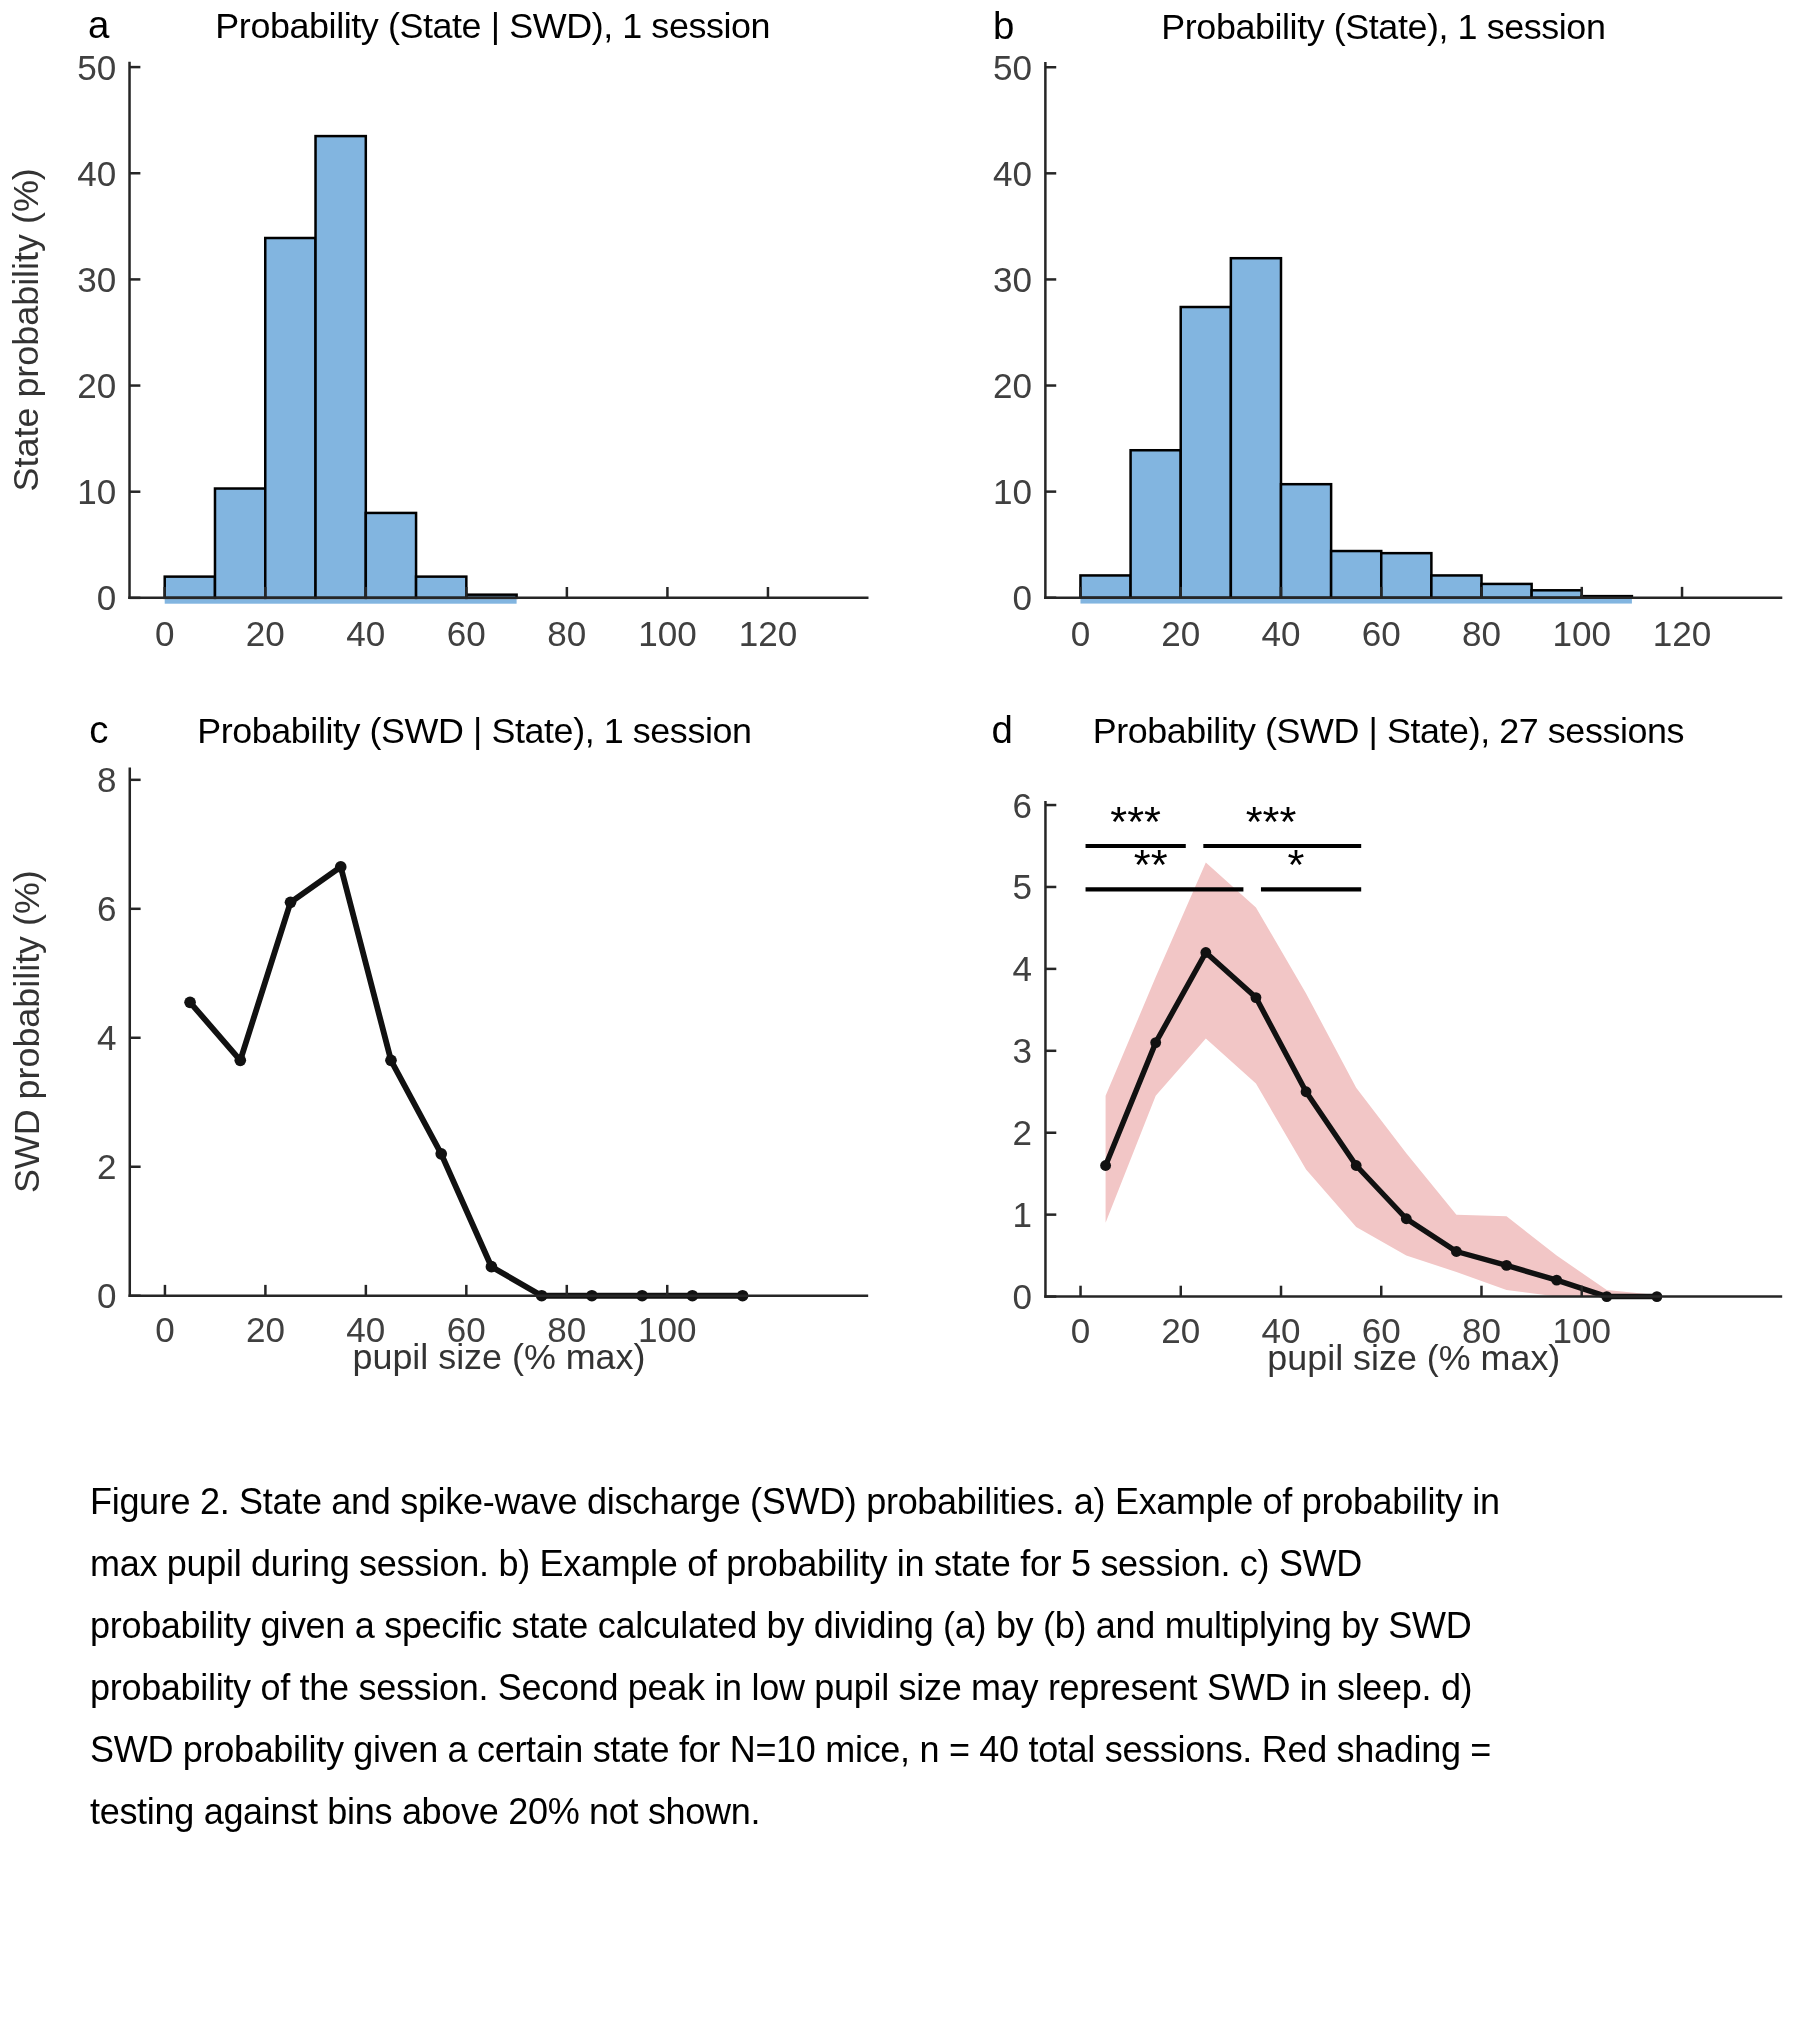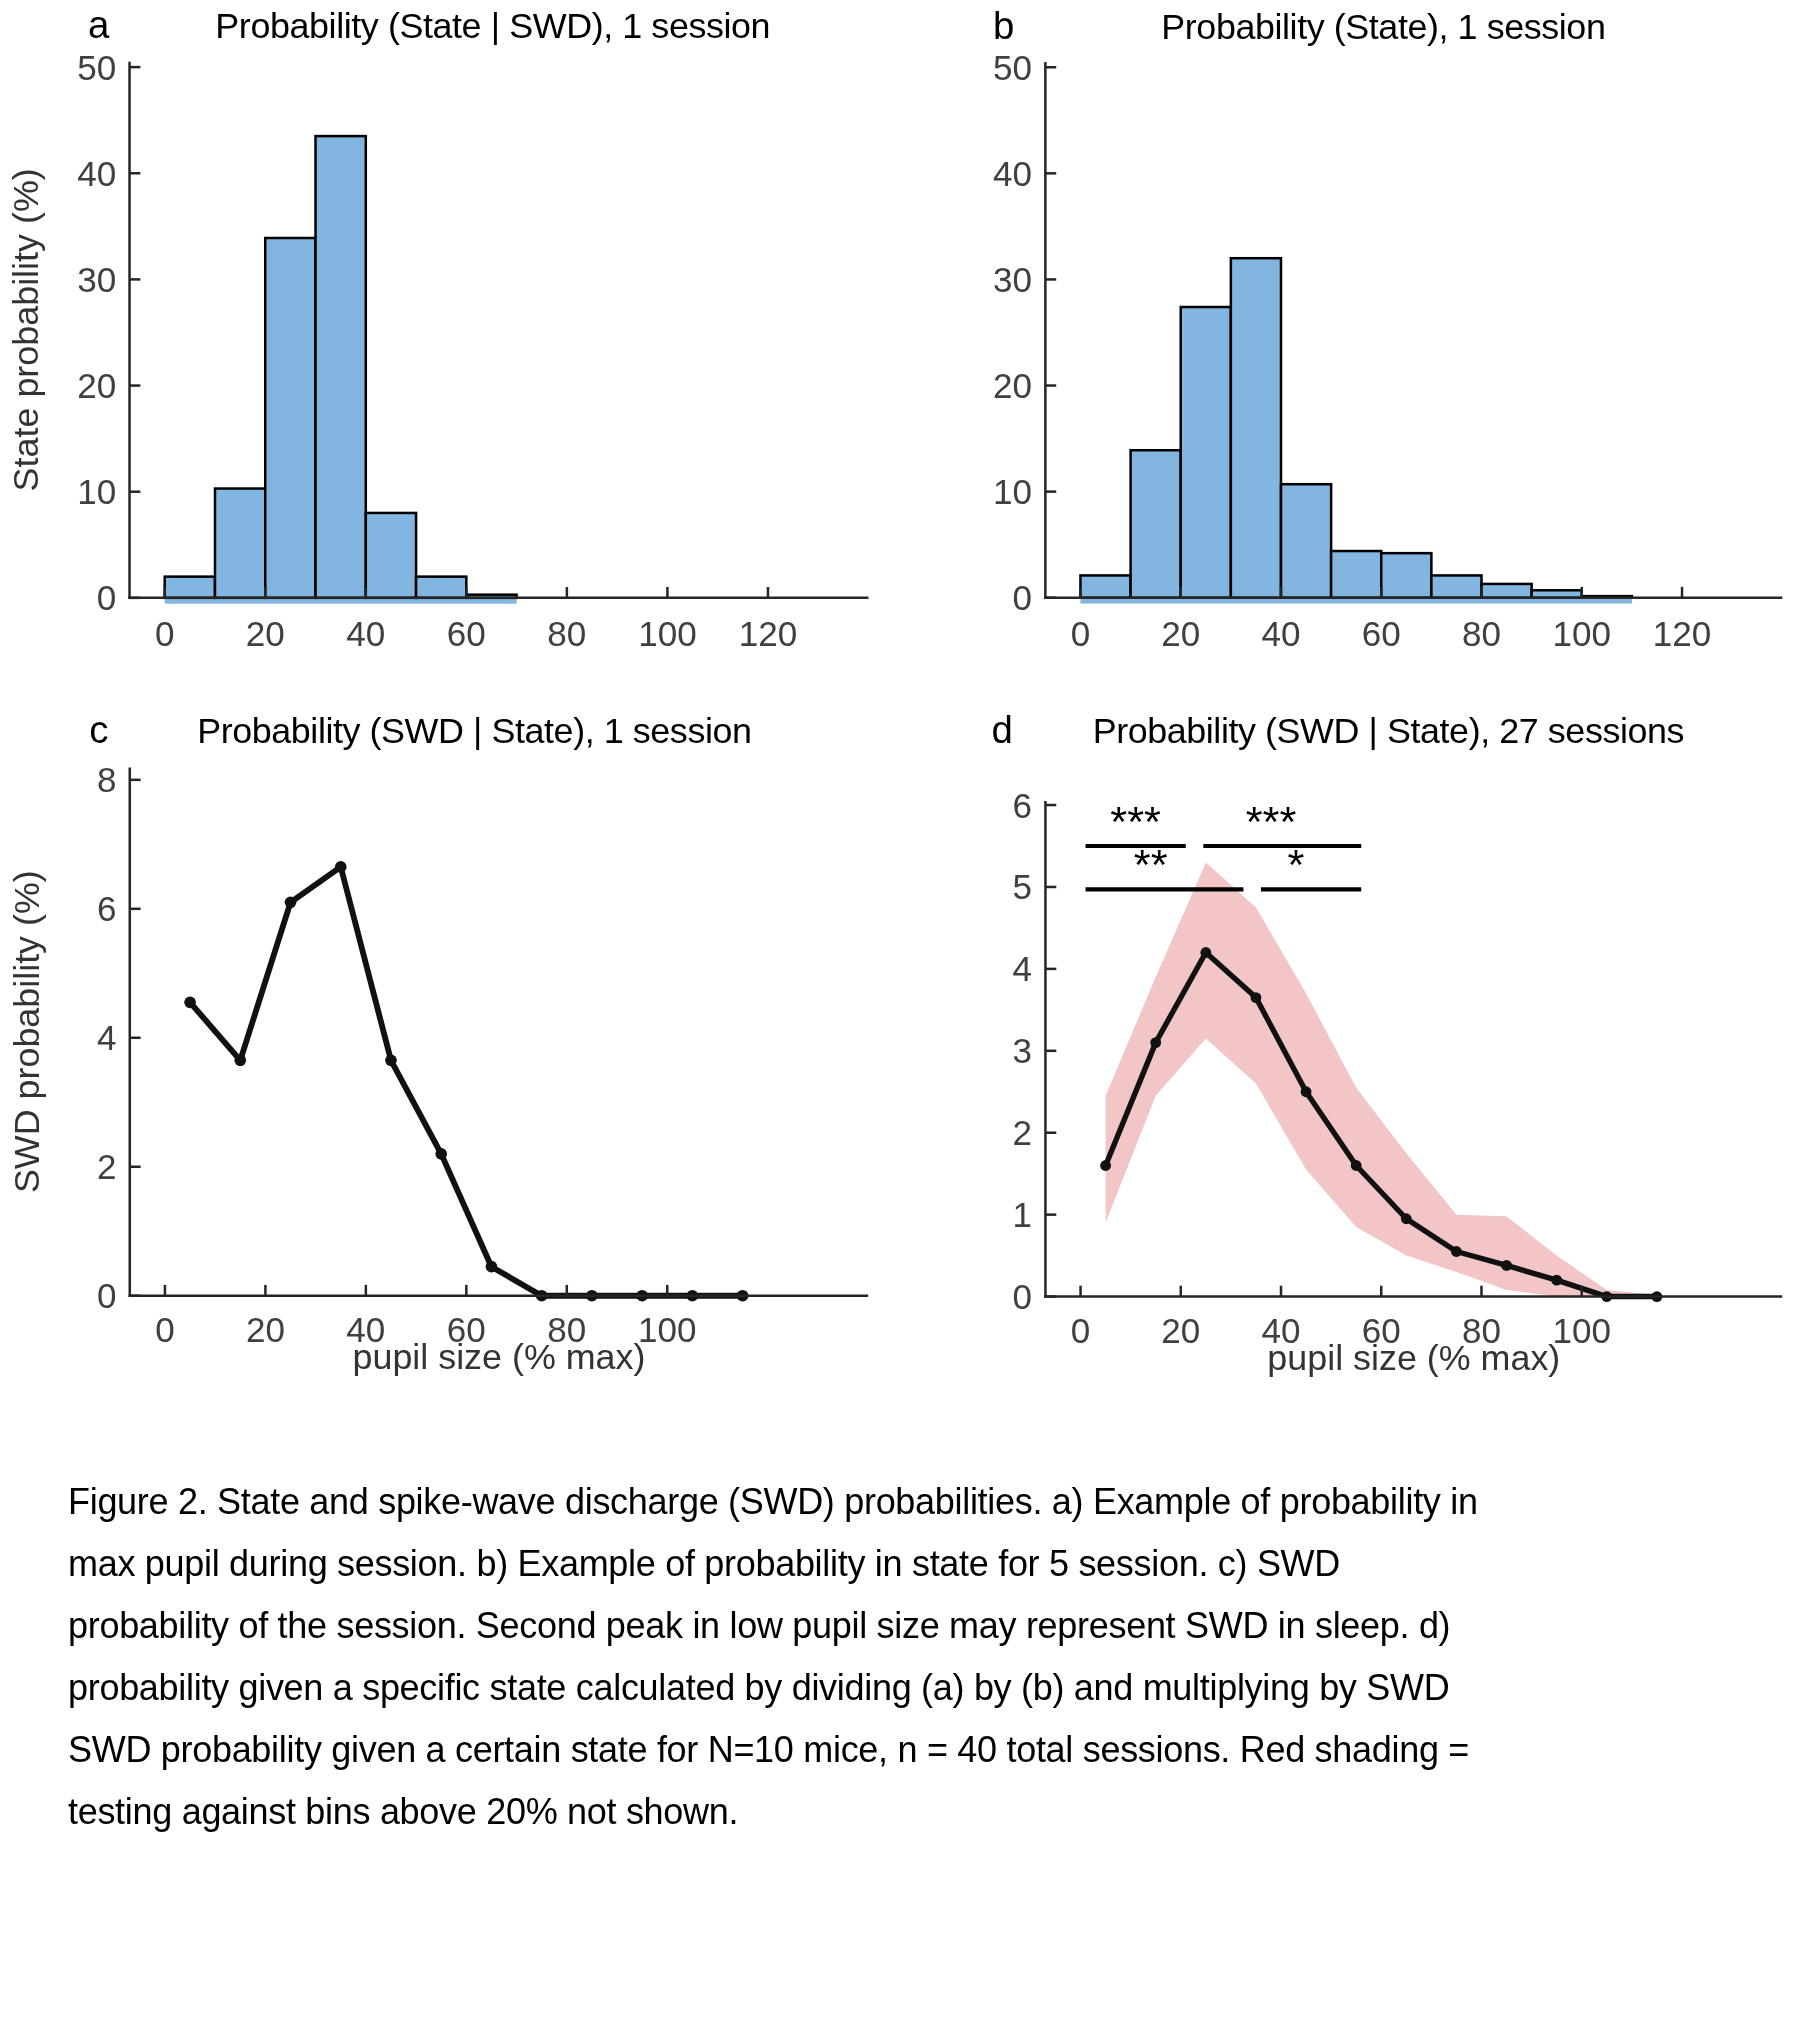--- a/index.html
+++ b/index.html
@@ -1,19 +1,19 @@
 <!DOCTYPE html>
 <html style="font-size:13.4px"><head>
 <meta charset="utf-8">
 <style>
   html,body{margin:0;padding:0;background:#ffffff;}
   .page{position:relative;width:1809px;height:2034px;background:#ffffff;overflow:hidden;
         font-family:"Liberation Sans",sans-serif;}
   .panel{position:absolute;}
-  .caption{position:absolute;left:68px;top:1471px;width:1678px;color:#000;}
+  .caption{position:absolute;left:90px;top:1471px;width:1678px;color:#000;}
   .caption .cap-line{font-size:36px;line-height:62px;letter-spacing:-0.3px;white-space:nowrap;color:#000;}
   svg text{font-family:"Liberation Sans",sans-serif;}
 </style>
 </head>
 <body>
 
 <div class="page">
 
   <svg id="panel-a" class="panel" style="left:0;top:0" width="902" height="668" viewBox="0 0 1080 800">
       <rect x="197.14285714285714" y="717.5" width="421.42857142857144" height="5.5" fill="#82B5E0"></rect>
@@ -213,20 +213,20 @@
         <text x="151" y="134.90909090909088" text-anchor="end" font-size="42" fill="#404040">6</text>
       </g>
       <text x="578" y="46" text-anchor="middle" font-size="43" fill="#000000" letter-spacing="-0.5">Probability (SWD | State), 27 sessions</text>
       <text x="115" y="46" text-anchor="middle" font-size="46" fill="#000000">d</text>
       <text x="608.5" y="797" text-anchor="middle" font-size="43" fill="#333333">pupil size (% max)</text>
     </svg>
 
   <div class="caption">
       <div class="cap-line">Figure 2. State and spike-wave discharge (SWD) probabilities. a) Example of probability in</div>
       <div class="cap-line">max pupil during session. b) Example of probability in state for 5 session. c) SWD</div>
+      <div class="cap-line">probability given a specific state calculated by dividing (a) by (b) and multiplying by SWD</div>
       <div class="cap-line">probability of the session. Second peak in low pupil size may represent SWD in sleep. d)</div>
-      <div class="cap-line">probability given a specific state calculated by dividing (a) by (b) and multiplying by SWD</div>
       <div class="cap-line">SWD probability given a certain state for N=10 mice, n = 40 total sessions. Red shading =</div>
       <div class="cap-line">testing against bins above 20% not shown.</div>
     </div>
 
 </div>
 
 
 </body></html>

